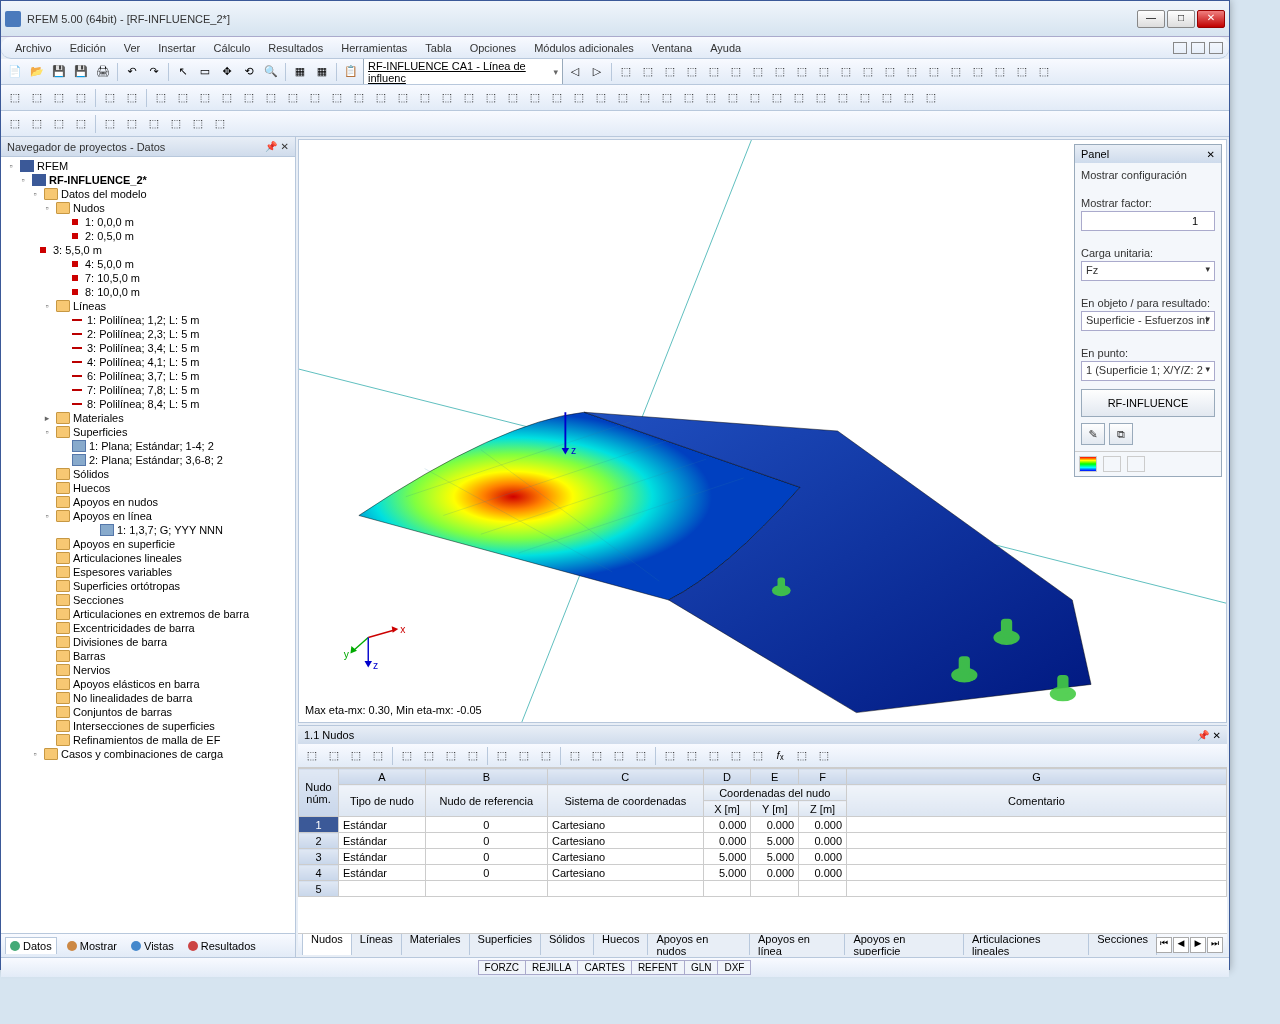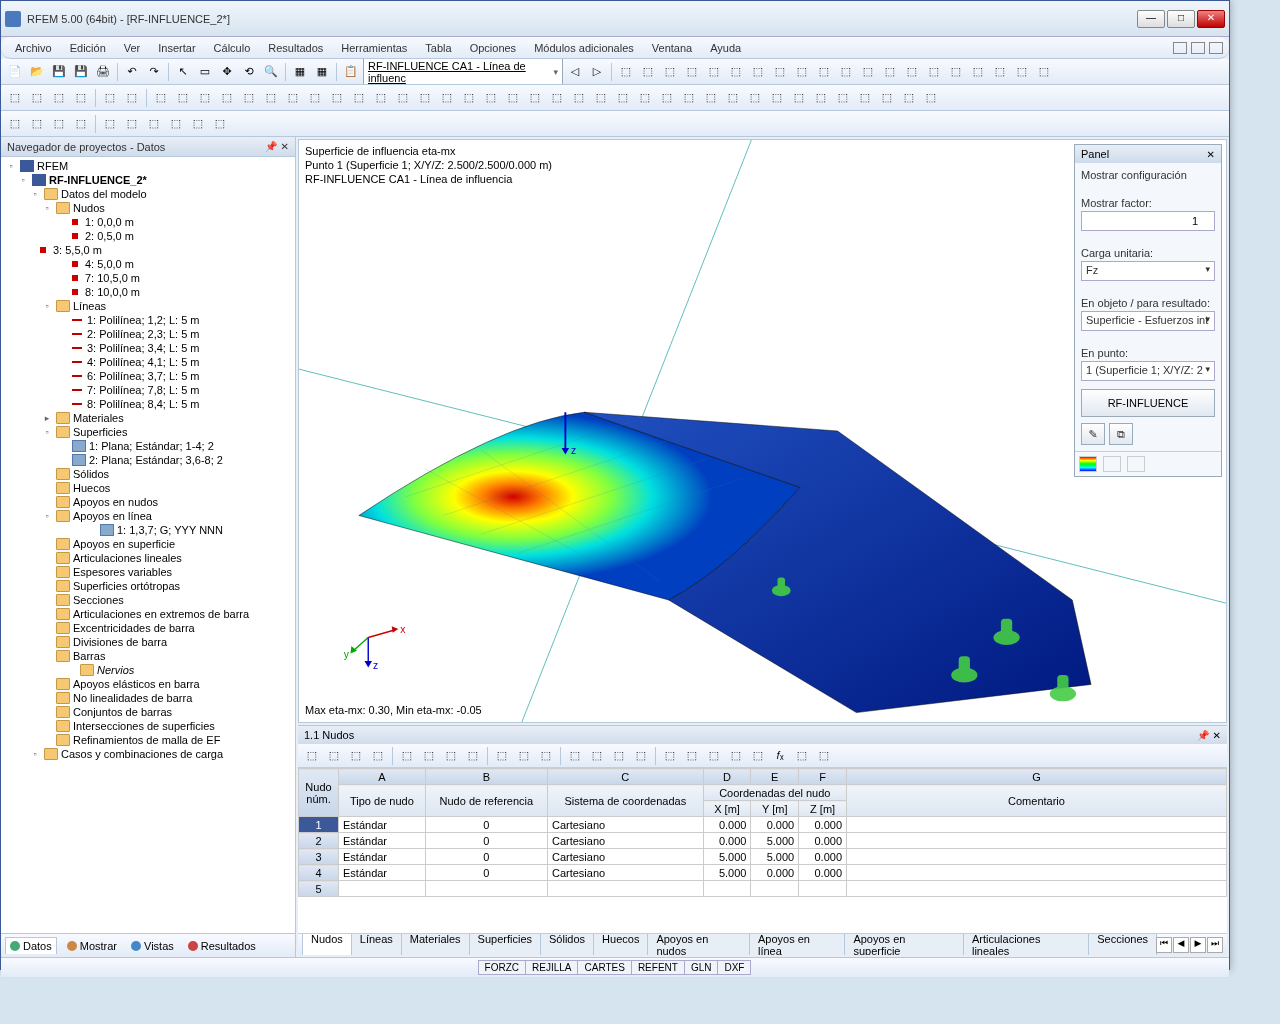--- a/index.html
+++ b/index.html
@@ -411,21 +411,21 @@
             <div class="treeitem" style="padding-left: 40px;">
               <span class="exp"></span>
               <span class="ic folder"></span>
               <span>Divisiones de barra</span>
             </div>
             <div class="treeitem" style="padding-left: 40px;">
               <span class="exp"></span>
               <span class="ic folder"></span>
               <span>Barras</span>
             </div>
-            <div class="treeitem" style="padding-left: 64px; font-style: italic;">
+            <div class="treeitem" style="padding-left: 40px;">
               <span class="exp"></span>
               <span class="ic folder"></span>
               <span>Nervios</span>
             </div>
             <div class="treeitem" style="padding-left: 40px;">
               <span class="exp"></span>
               <span class="ic folder"></span>
               <span>Apoyos elásticos en barra</span>
             </div>
             <div class="treeitem" style="padding-left: 40px;">
@@ -524,25 +524,20 @@
               <polygon points="32,-9 25,-12 26,-5" fill="#c00"></polygon>
               <text x="34" y="-5" font-size="9" fill="#c00">x</text>
             <line x1="0" y1="0" x2="-16" y2="14" stroke="#0a0"></line>
               <polygon points="-19,17 -18,9 -12,14" fill="#0a0"></polygon>
               <text x="-26" y="22" font-size="9" fill="#0a0">y</text>
             <line x1="0" y1="0" x2="0" y2="28" stroke="#00c"></line>
               <polygon points="0,32 -4,25 4,25" fill="#00c"></polygon>
               <text x="5" y="34" font-size="9" fill="#00c">z</text>
           </g>
         </svg>
-        <div class="viewtext">
-          <div>Superficie de influencia eta-mx</div>
-          <div>Punto 1 (Superficie 1; X/Y/Z: 2.500/2.500/0.000 m)</div>
-          <div>RF-INFLUENCE CA1 - Línea de influencia</div>
-        </div>
         <div class="minmax">Max eta-mx: 0.30, Min eta-mx: -0.05</div>
 
         <div class="panel">
           <div class="panelhead">
             <span>Panel</span>
               <span class="x">✕</span>
           </div>
           <div class="panelbody">
             <div>Mostrar configuración</div>
             <div class="lbl">Mostrar factor:</div>

